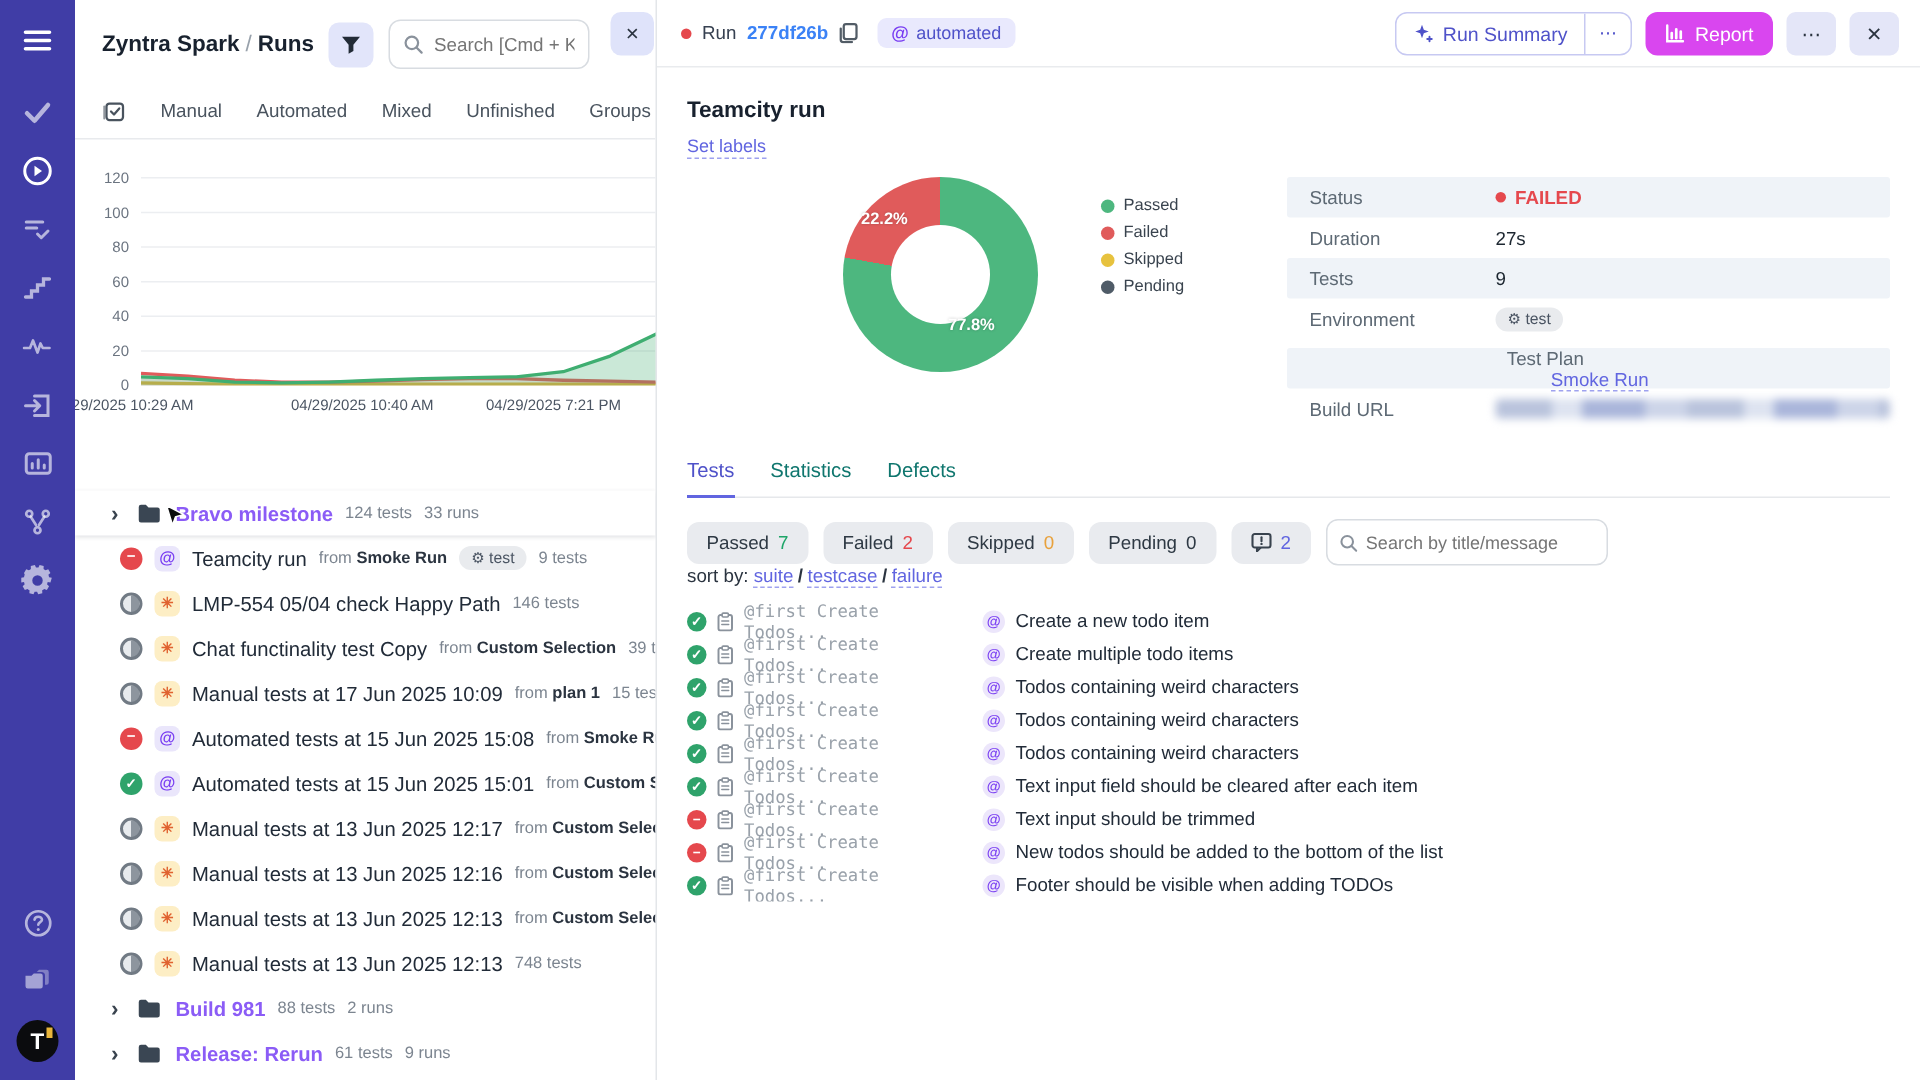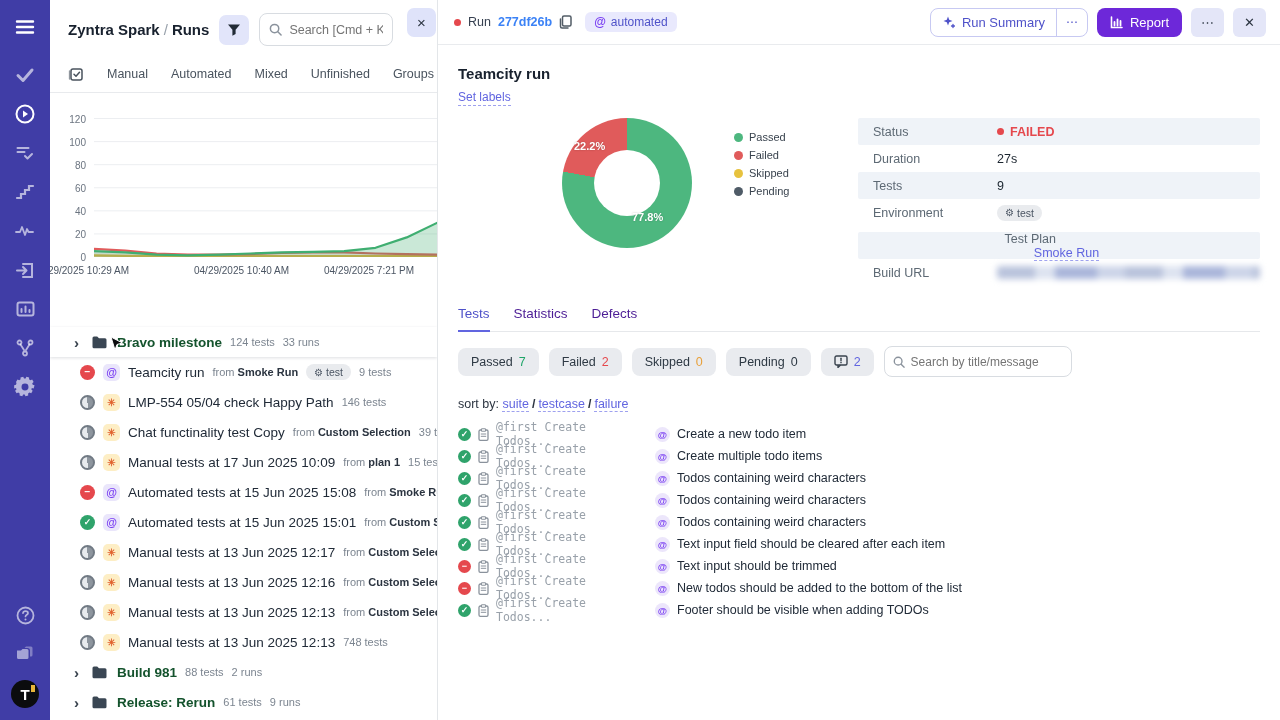--- a/index.html
+++ b/index.html
@@ -37,21 +37,21 @@
   .xlabels span { position:absolute; top:0; white-space:nowrap; }
   .xlabels span:nth-child(1){ left:-60px; }
   .xlabels span:nth-child(2){ left:100px; }
   .xlabels span:nth-child(3){ left:230px; }
 
   
   .runlist { position:relative; }
   .lrow { height:30px; display:flex; align-items:center; gap:8px; padding:0 6px 0 24px; white-space:nowrap; overflow:hidden; cursor:pointer; }
   .lrow.hl { background:#fff; box-shadow:0 1px 3px rgba(20,30,50,.14); position:relative; z-index:1; }
   .chev { color:#39434e; font-size:15px; font-weight:bold; line-height:1; width:10px; }
-  .ftitle { font-weight:bold; font-size:13.5px; color:#14532d; margin-left:2px; }
+  .ftitle { font-weight:bold; font-size:13.5px; color:#8b5cf6; margin-left:2px; }
   .meta { font-size:11px; color:#7c8590; }
   .meta b { color:#2b3440; font-size:11px; }
   .lrow.run { padding-left:30px; }
   .rtitle { font-size:13.5px; color:#212b38; font-weight:500; }
   .stic { width:15px; height:15px; border-radius:50%; flex-shrink:0; display:flex; align-items:center; justify-content:center; color:#fff; font-size:10px; font-weight:bold; }
   .stic[data-status="failed"]  { background:#e5484d; }
   .stic[data-status="failed"]::after  { content:"\2212"; margin-top:-1px; }
   .stic[data-status="passed"]  { background:#2fa36b; }
   .stic[data-status="passed"]::after  { content:"\2713"; font-size:9px; }
   .stic[data-status="pending"] { background:conic-gradient(#8d959e 0 50%, #e8ebee 50% 100%); border:2px solid #717a84; }
@@ -72,21 +72,21 @@
   .run-label { font-size:12.5px; color:#374151; }
   .run-id { font-size:12.5px; font-weight:bold; color:#3b82f6; }
   .copy-ic { color:#525c66; cursor:pointer; display:flex; }
   .auto-badge { display:flex; align-items:center; gap:5px; background:#e9e9fd; border-radius:6px; padding:3px 9px; margin-left:6px; cursor:pointer; }
   .auto-badge .at { color:#7a3ff2; font-weight:bold; font-size:12px; }
   .auto-badge .tx { color:#4f52c9; font-size:12px; font-weight:500; }
   .rh-right { margin-left:auto; display:flex; align-items:center; gap:9px; }
   .btn-split { display:flex; border:1px solid #c7c9f2; border-radius:8px; overflow:hidden; background:#fff; }
   .btn-split .main { display:flex; align-items:center; gap:6px; padding:6px 11px; color:#4f52c9; font-size:13px; cursor:pointer; }
   .btn-split .more { padding:6px 9px; border-left:1px solid #c7c9f2; color:#4f52c9; font-size:12px; cursor:pointer; display:flex; align-items:center; }
-  .btn-report { display:flex; align-items:center; gap:7px; background:#6d28d9; color:#fff; border:none; border-radius:8px; padding:7px 13px; font-size:13px; cursor:pointer; font-family:inherit; }
+  .btn-report { display:flex; align-items:center; gap:7px; background:#d946ef; color:#fff; border:none; border-radius:8px; padding:7px 13px; font-size:13px; cursor:pointer; font-family:inherit; }
   .btn-sq { width:33px; height:29px; background:#e4e6f8; border:none; border-radius:6px; color:#2b3440; font-size:13px; cursor:pointer; }
 
   .rp-body { padding:17px 20px 0; overflow:hidden; }
   .run-title { font-size:15px; font-weight:bold; color:#18212e; margin:3px 0 7px; }
   .set-labels { font-size:12px; color:#6165e0; border-bottom:1px dashed #9ea1ef; display:inline-block; cursor:pointer; padding-bottom:1px; }
 
   .summary { display:flex; margin-top:12px; }
   .donutwrap { width:130px; height:130px; position:relative; margin-left:104px; flex-shrink:0; }
   .donut { width:130px; height:130px; border-radius:50%; }
   .donut-hole { position:absolute; left:32px; top:32px; width:66px; height:66px; border-radius:50%; background:#fff; }
@@ -102,30 +102,30 @@
   .drow:nth-child(odd) { background:#eff3f8; border-radius:2px; }
   .drow.gap { margin-top:6px;flex-direction:column; }
   .dlab { width:124px; color:#5d6974; flex-shrink:0; }
   .dval { color:#1c2630; font-weight:bold; display:flex; align-items:center; gap:6px; }
   .dval.plain { font-weight:normal; }
   .dval .red-t { color:#e5484d; }
   .dval .link { color:#6165e0; font-weight:normal; border-bottom:1px dashed #9ea1ef; cursor:pointer; }
   .blurbar { width:330px; height:13px; border-radius:3px; filter:blur(3px); background:repeating-linear-gradient(90deg,#b9c3dc 0 38px,#dde3f0 38px 58px,#a9b5da 58px 100px,#ccd4e8 100px 128px); }
 
   .rp-tabs { display:flex; gap:24px; border-bottom:1px solid #e6e8eb; margin-top:20px; font-size:13.5px; }
-  .rp-tab { padding-bottom:9px; color:#4c1d95; cursor:pointer; }
+  .rp-tab { padding-bottom:9px; color:#0f766e; cursor:pointer; }
   .rp-tab.active { color:#4f52c9; font-weight:500; border-bottom:2px solid #6165e0; margin-bottom:-1px; }
 
   .chips { display:flex; align-items:center; gap:10px; margin-top:14px; }
   .chip { display:flex; align-items:center; gap:6px; background:#e9ebef; border:none; border-radius:8px; padding:7px 13px; font-size:12.5px; color:#2e3944; cursor:pointer; font-family:inherit; }
   .cnt-green { color:#1ea568; } .cnt-red { color:#e5484d; } .cnt-orange { color:#e8a13c; } .cnt-dark { color:#2e3944; } .cnt-purple { color:#6165e0; }
   .rp-search { width:188px; height:31px; border:1px solid #d8dce1; border-radius:8px; display:flex; align-items:center; gap:6px; padding:0 8px; color:#8a929c; }
   .rp-search input { border:none; outline:none; width:100%; font-size:12px; color:#384250; font-family:inherit; }
 
-  .sortrow { margin-top:20px; font-size:12.5px; color:#2b3440; }
+  .sortrow { margin-top:0; font-size:12.5px; color:#2b3440; }
   .sortrow .slink { color:#6165e0; border-bottom:1px dashed #9ea1ef; cursor:pointer; }
   .sortrow .sep { color:#2b3440; font-weight:bold; padding:0 3px; }
 
   .testlist { margin-top:12px; }
   .trow { height:22px; display:flex; align-items:center; gap:7px; cursor:pointer; }
   .stic.sm { width:13px; height:13px; font-size:8px; }
   .stic.sm[data-status="failed"]::after { font-size:9px; }
   .clip { color:#8a929c; display:flex; flex-shrink:0; }
   .suite { font-family:"DejaVu Sans Mono", monospace; font-size:11.5px; color:#99a1aa; width:152px; flex-shrink:0; }
   .atb { width:15px; height:15px; border-radius:50%; background:#ece6fb; color:#7a3ff2; font-size:9.5px; font-weight:bold; display:flex; align-items:center; justify-content:center; flex-shrink:0; }

